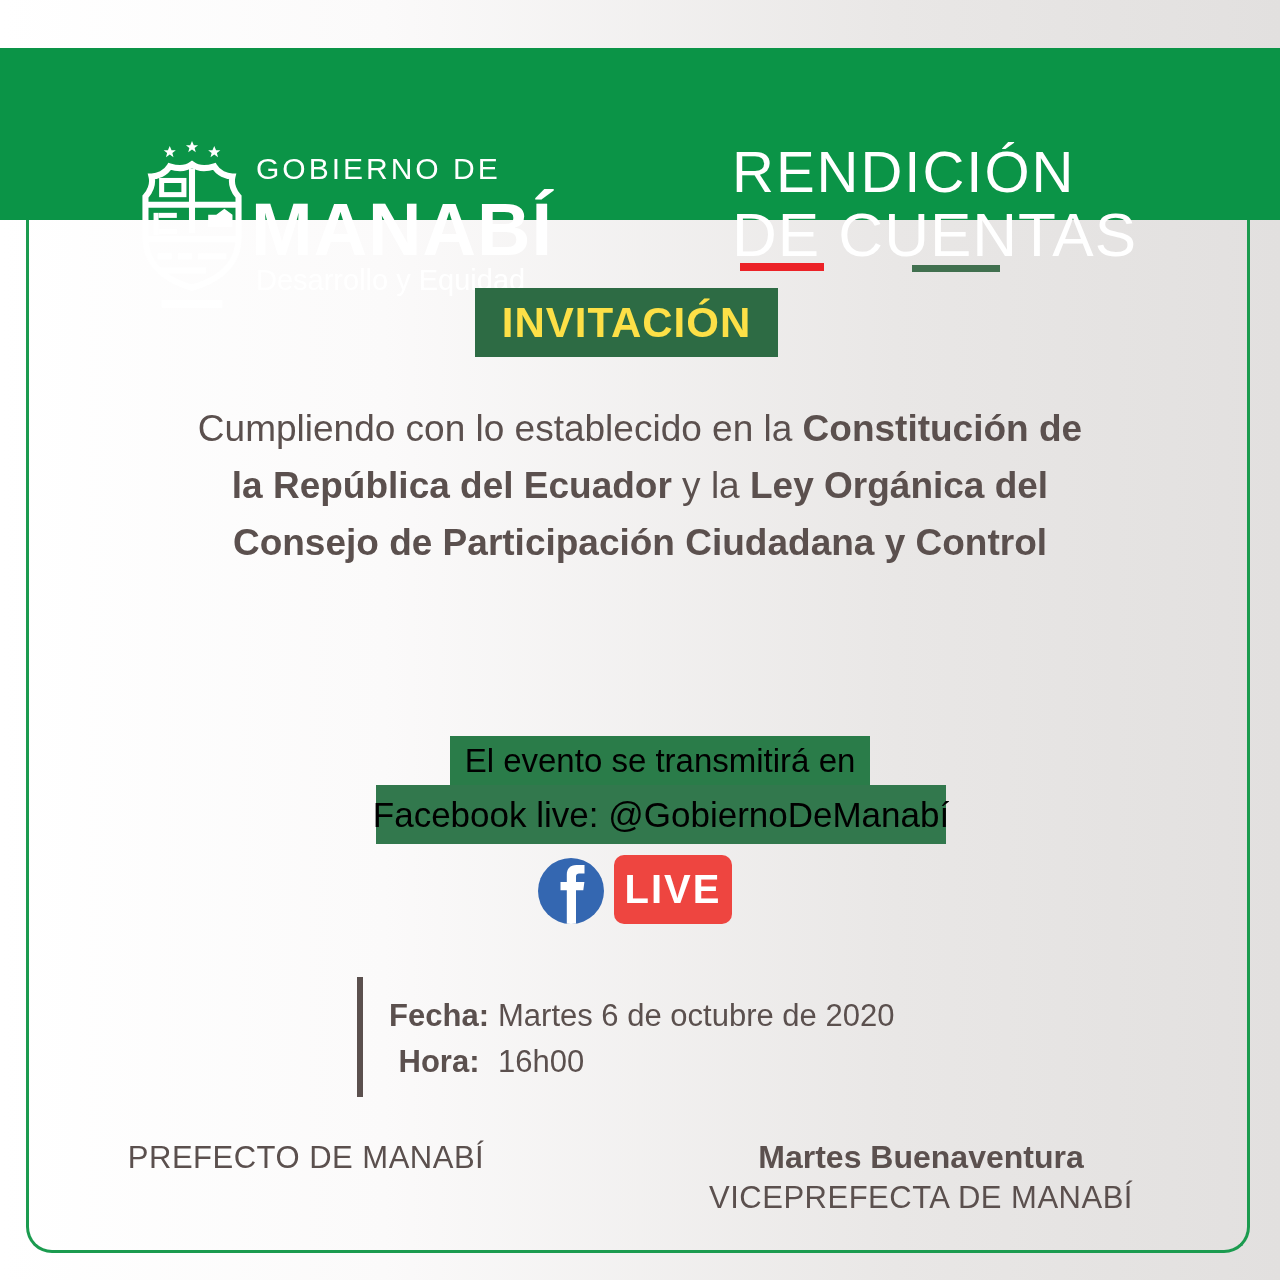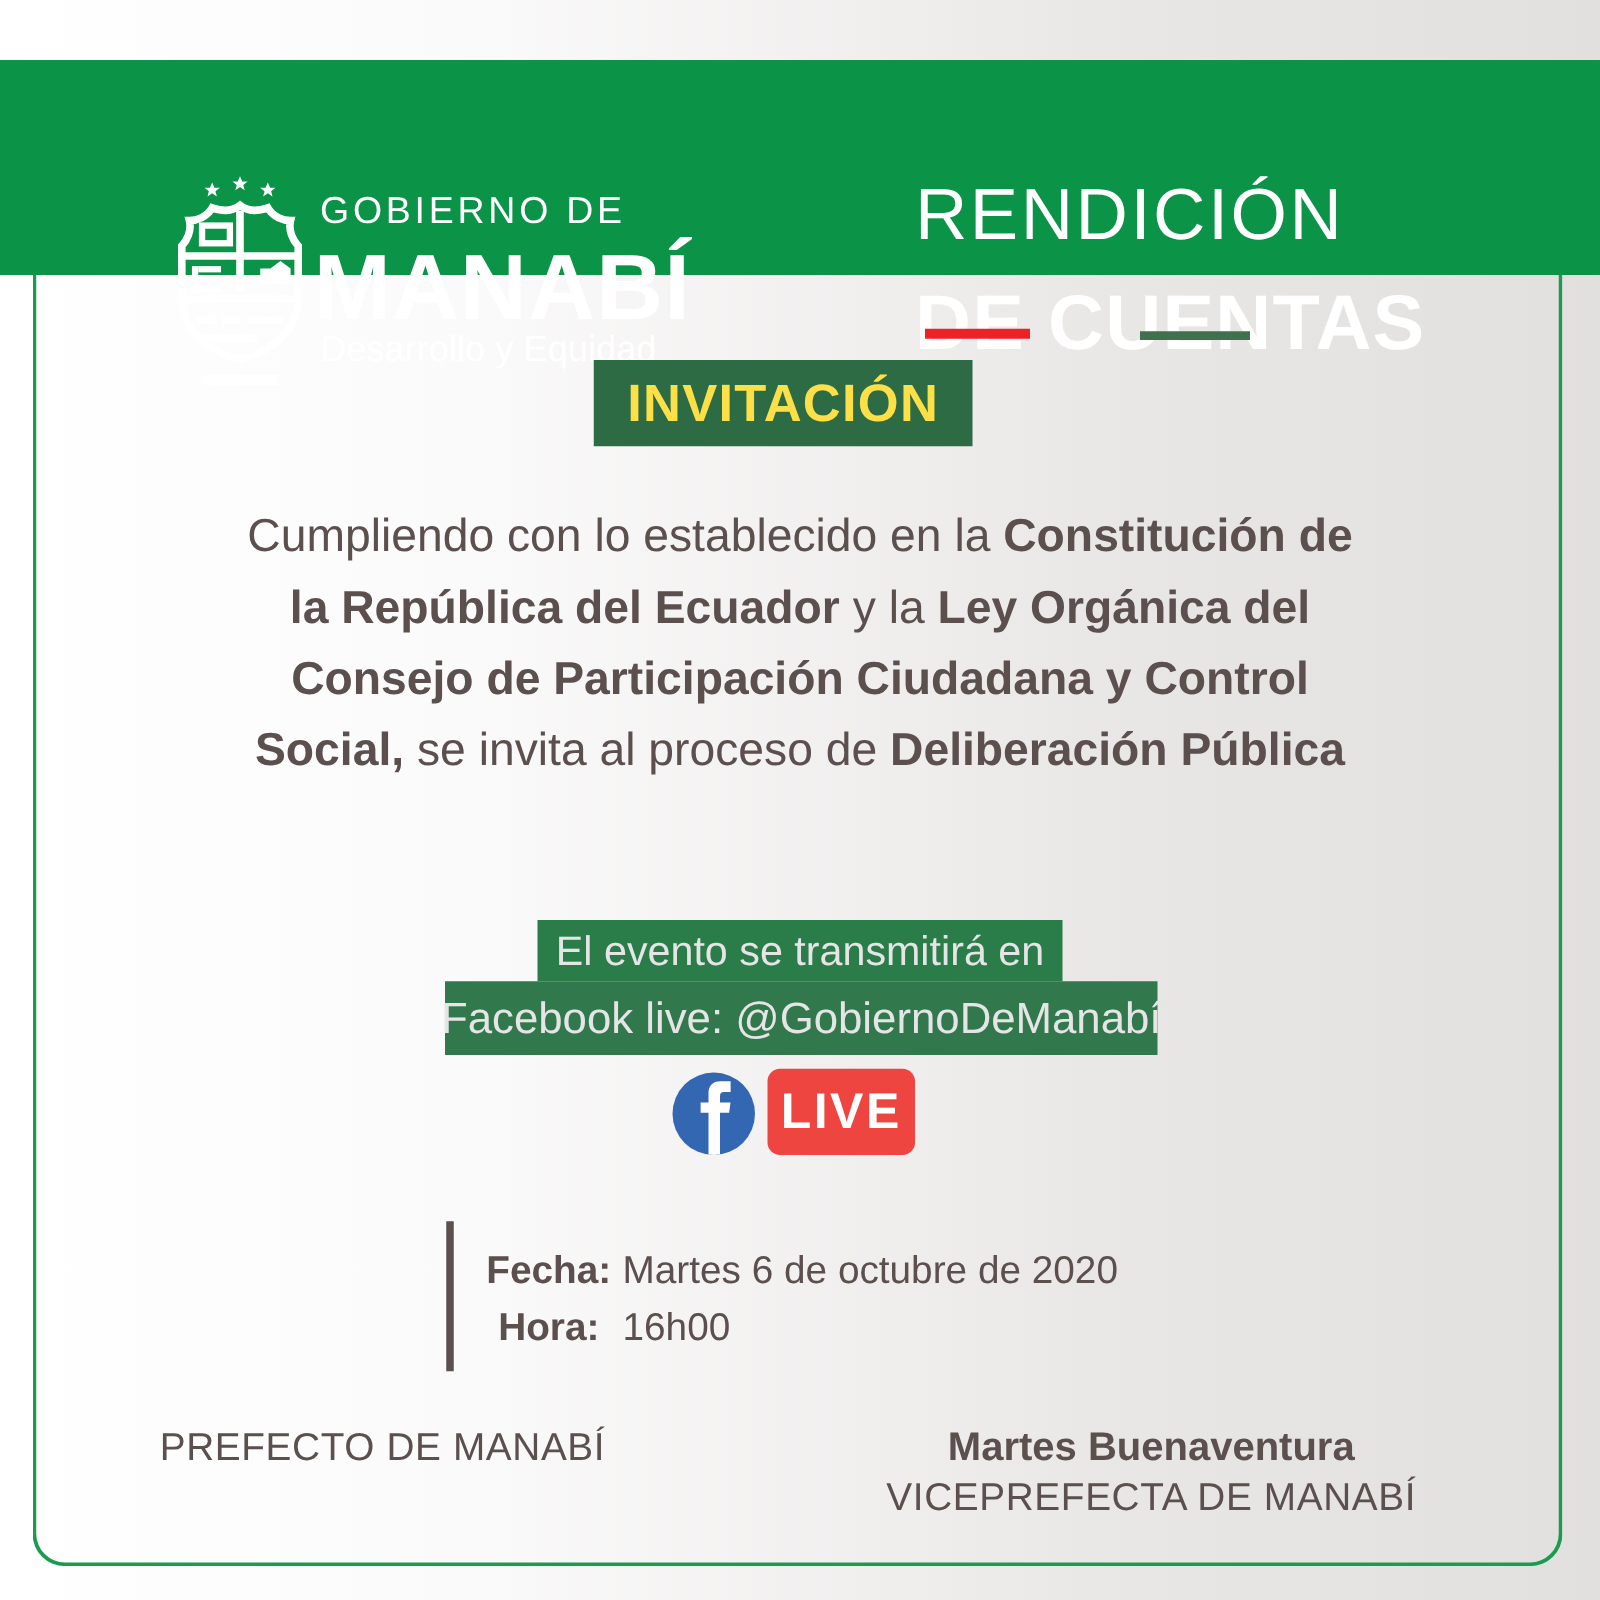--- a/index.html
+++ b/index.html
@@ -24,39 +24,39 @@
   }
 
   
   .header{left:0;top:48px;width:1280px;height:172px;background:var(--header-green);}
   .crest{left:130px;top:92px;}
   .gob-line{left:256px;top:104px;font-size:30px;letter-spacing:3px;color:#fff;font-weight:400;white-space:nowrap;}
   .manabi-line{left:251px;top:139px;font-size:74px;font-weight:700;color:#fff;letter-spacing:1px;white-space:nowrap;}
   .tagline-line{left:256px;top:216px;font-size:29px;color:#fff;white-space:nowrap;}
 
   .ev1{left:732px;top:90px;font-size:58px;letter-spacing:2px;color:#fff;font-weight:400;white-space:nowrap;}
-  .ev2{left:732px;top:151px;font-size:62px;letter-spacing:1px;color:#fff;font-weight:700;white-space:nowrap;margin-top:24px;}
+  .ev2{left:732px;top:151px;font-size:62px;letter-spacing:1px;color:#fff;font-weight:400;white-space:nowrap;}
   .dash-red{left:740px;top:215px;width:84px;height:8px;background:var(--accent-red);}
   .dash-green{left:912px;top:217px;width:88px;height:7px;background:var(--muted-green);}
   .ev-year{left:1005px;top:213px;width:162px;font-size:60px;font-weight:700;color:#fff;text-align:right;white-space:nowrap;}
 
   
   .badge{
     left:475px;top:288px;width:303px;height:69px;background:var(--badge-green);
     color:#fde047;font-size:42px;font-weight:700;letter-spacing:1px;
     display:flex;align-items:center;justify-content:center;
   }
 
   
   .para{left:110px;top:400px;width:1060px;text-align:center;
     color:var(--text-brown);font-size:37px;line-height:57px;}
   .para-line{white-space:nowrap;}
 
   
-  .banner{color:#e5e5e5;display:flex;align-items:center;justify-content:center;white-space:nowrap;}
+  .banner{color:#000000;display:flex;align-items:center;justify-content:center;white-space:nowrap;margin-left:20px;}
   .banner1{left:430px;top:736px;width:420px;height:49px;background:var(--banner-green-light);font-size:33px;}
   .banner2{left:356px;top:785px;width:570px;height:59px;background:var(--banner-green-dark);font-size:35px;}
 
   
   .fb-circle{left:538px;top:858px;width:66px;height:66px;border-radius:50%;background:var(--facebook-blue);overflow:hidden;}
   .live-btn{left:614px;top:855px;width:118px;height:69px;border-radius:10px;background:var(--live-red);
     color:#fff;font-size:40px;font-weight:700;letter-spacing:2px;
     display:flex;align-items:center;justify-content:center;}
 
   
@@ -110,21 +110,20 @@
   <div class="abs dash-red"></div>
   <div class="abs dash-green"></div>
 </div>
 
 <div class="abs badge">INVITACIÓN</div>
 
 <div class="abs para">
     <div class="para-line"><span>Cumpliendo con lo establecido en la </span><b>Constitución de</b></div>
     <div class="para-line"><b>la República del Ecuador</b><span> y la </span><b>Ley Orgánica del</b></div>
     <div class="para-line"><b>Consejo de Participación Ciudadana y Control</b></div>
-    <div class="para-line"><b>Social,</b><span> se invita al proceso de </span><b>Deliberación Pública</b></div>
   </div>
 
 <div class="abs banner banner1">El evento se transmitirá en</div>
 <div class="abs banner banner2">Facebook live: @GobiernoDeManabí</div>
 
 <div class="abs fb-circle">
   <svg width="66" height="66" viewBox="0 0 66 66">
     <path fill="#ffffff" d="M38,24 v-5.5 c0,-2.2 1.5,-2.9 3,-2.9 h5.5 V7 h-8 c-6.6,0 -9.7,3.9 -9.7,9.6 V24 h-6.3 v8.2 h6.3 V66 h9.2 V32.2 h7.3 l1.1,-8.2 z"></path>
   </svg>
 </div>

